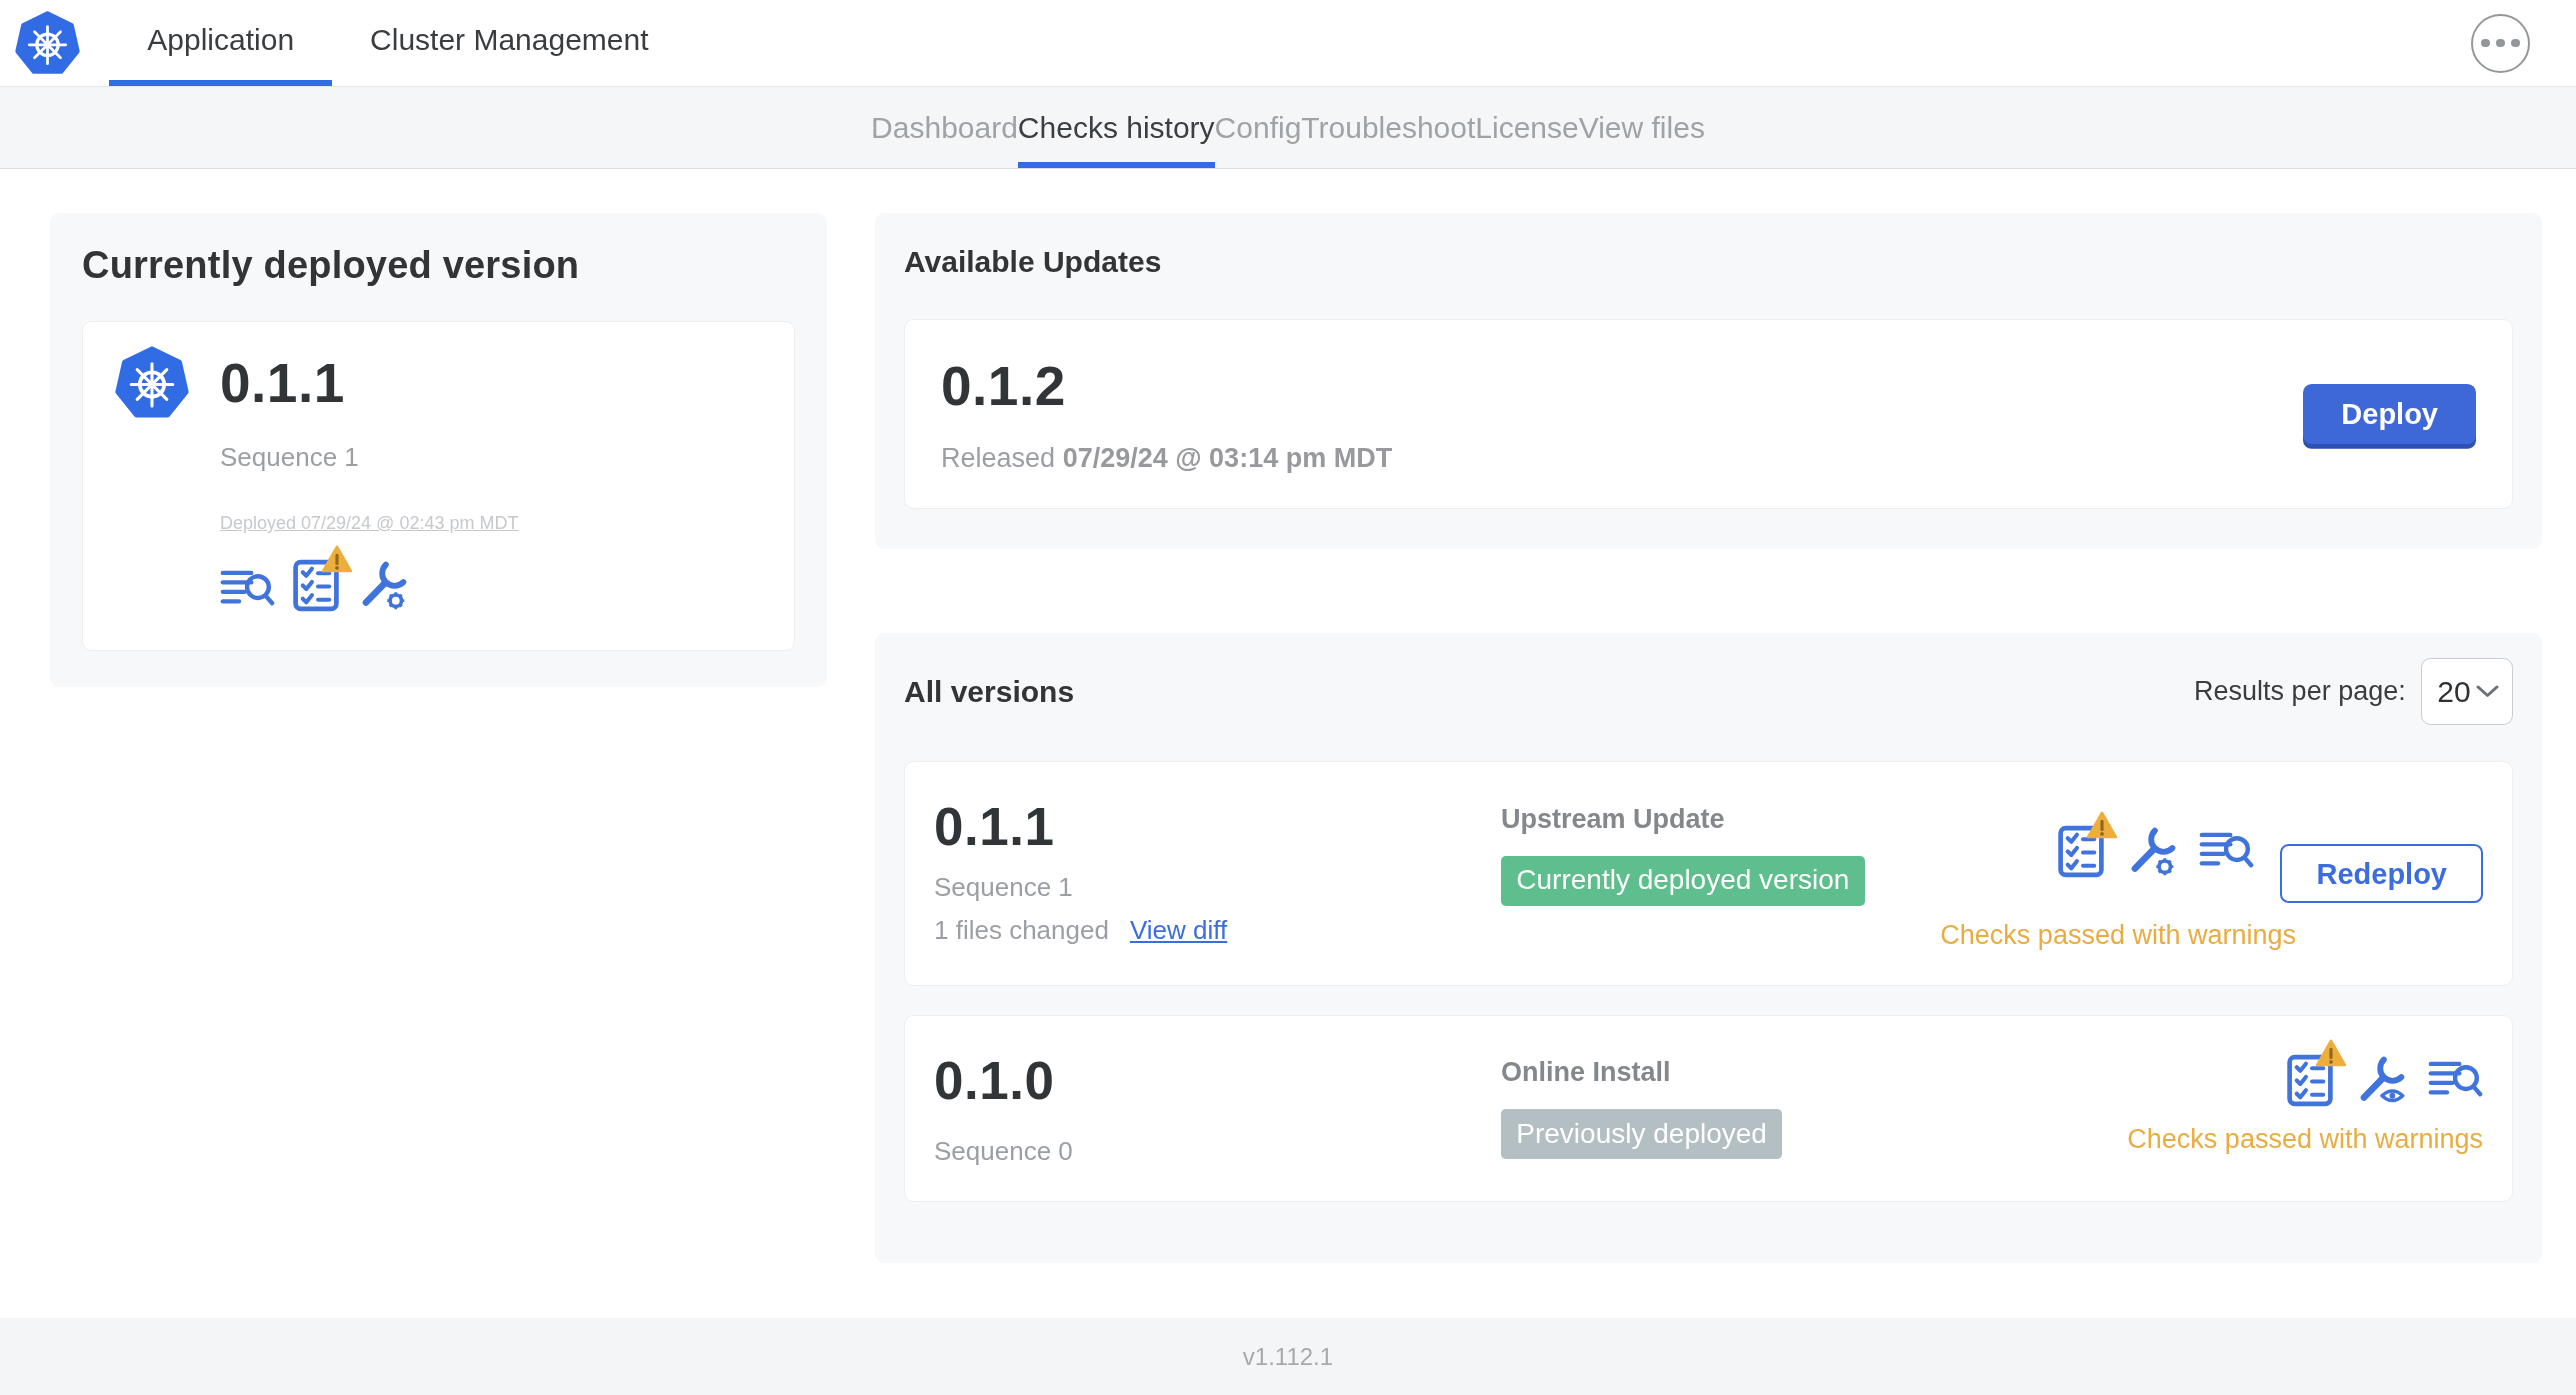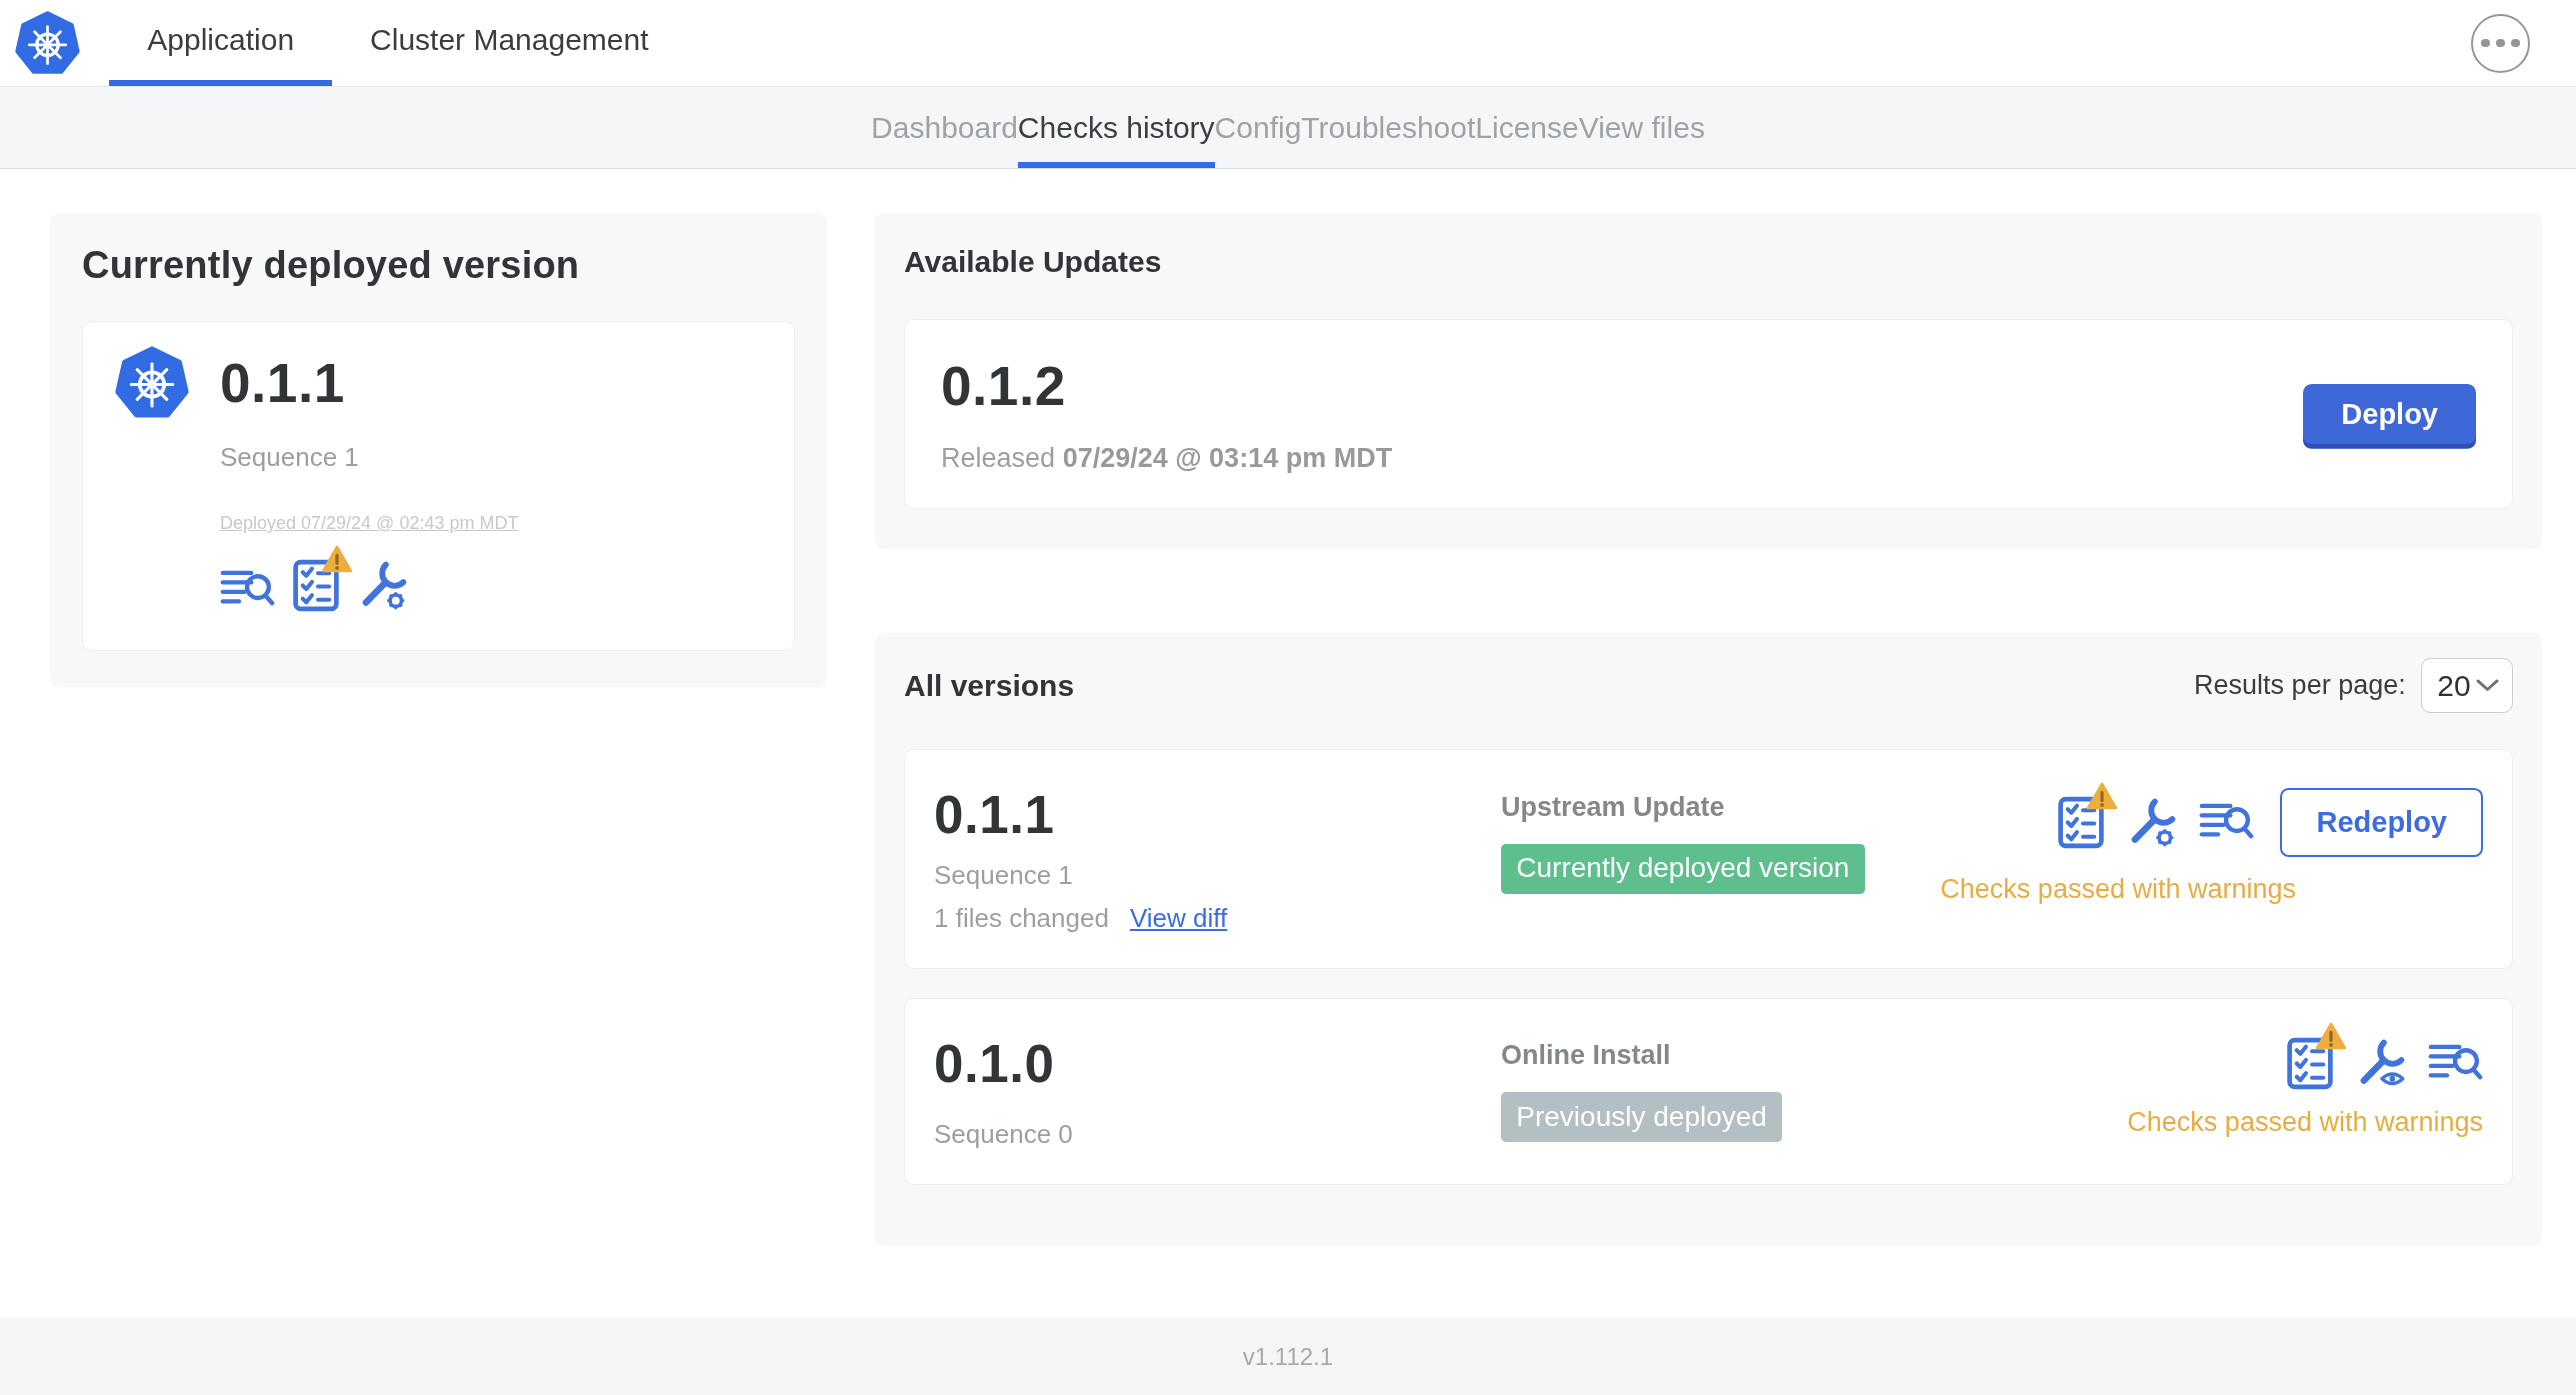--- a/index.html
+++ b/index.html
@@ -82,42 +82,42 @@
   .update-card{margin-top:40px;padding:34px 36px;display:flex;align-items:center;justify-content:space-between;}
   .released{font-size:27px;color:var(--gray);margin-top:25px;}
   .released b{font-weight:700;margin-left:7.6px;color:#97999D;}
   .btn-primary{background:var(--btn-blue);color:#fff;border:none;border-radius:8.6px;
     font-family:inherit;font-size:29px;font-weight:700;padding:0 38px;height:60px;
     box-shadow:0 4.8px 0 var(--btn-blue-dark);cursor:pointer;}
   .versions-panel{margin-top:84px;padding:25px 29px 61px;}
   .versions-head{display:flex;align-items:center;justify-content:space-between;}
   .rpp{display:flex;align-items:center;gap:15.3px;}
   .rpp-label{font-size:27px;color:#3A3D40;}
-  .select{width:92px;height:55px;background:#fff;border:1.9px solid #C9CCD0;border-radius:9.5px;
+  .select{width:92px;height:67px;background:#fff;border:1.9px solid #C9CCD0;border-radius:9.5px;
     display:flex;align-items:center;justify-content:space-between;padding:0 13.4px 0 15.3px;cursor:pointer;}
   .select .val{font-size:30px;color:#2F3235;}
   .select svg{width:23px;height:13.4px;}
 
   .vrow{margin-top:36px;padding:34px 29px;display:flex;align-items:flex-start;}
   .vrow + .vrow{margin-top:29px;}
   .vcol1{flex:0 0 567px;}
   .vrow .ver-big{font-size:53px;}
   .files-row{display:flex;align-items:center;gap:21px;margin-top:11.5px;}
   .files{font-size:26px;color:var(--gray);}
   .viewdiff{font-size:26px;color:var(--link-blue);text-decoration:underline;font-weight:500;cursor:pointer;}
   .vcol2{flex:1;padding-top:7.6px;}
   .source{font-size:27px;font-weight:600;color:#84878B;}
   .badge{display:inline-block;margin-top:21px;border-radius:4.8px;color:#fff;font-size:28px;
     line-height:1;padding:10.5px 15.3px 11.5px;}
   .badge.green{background:var(--green);}
   .badge.gray{background:var(--badge-gray);}
   .vcol3{margin-left:auto;display:flex;flex-direction:column;align-items:flex-end;padding-top:3.8px;}
   .actions{display:flex;align-items:center;gap:21px;}
   .btn-outline{background:#fff;color:var(--link-blue);border:2.9px solid var(--link-blue);border-radius:8.6px;
-    font-family:inherit;font-size:29px;font-weight:700;height:69px;padding:12px 34px;margin-left:5.7px;cursor:pointer;}
+    font-family:inherit;font-size:29px;font-weight:700;height:59px;padding:12px 34px;margin-left:5.7px;cursor:pointer;margin-top:44px;}
   .checks{font-size:27px;color:var(--orange);margin-top:17px;}
   .checks.inset{margin-right:187px;}
 
   
   .footer{flex:0 0 78px;background:var(--footer-bg);display:flex;align-items:center;justify-content:center;}
   .footer-ver{font-size:24px;color:#A6AAAD;}
 
   
   .ic-notes{width:55px;height:46px;}
   .ic-check{width:48px;height:53px;}

